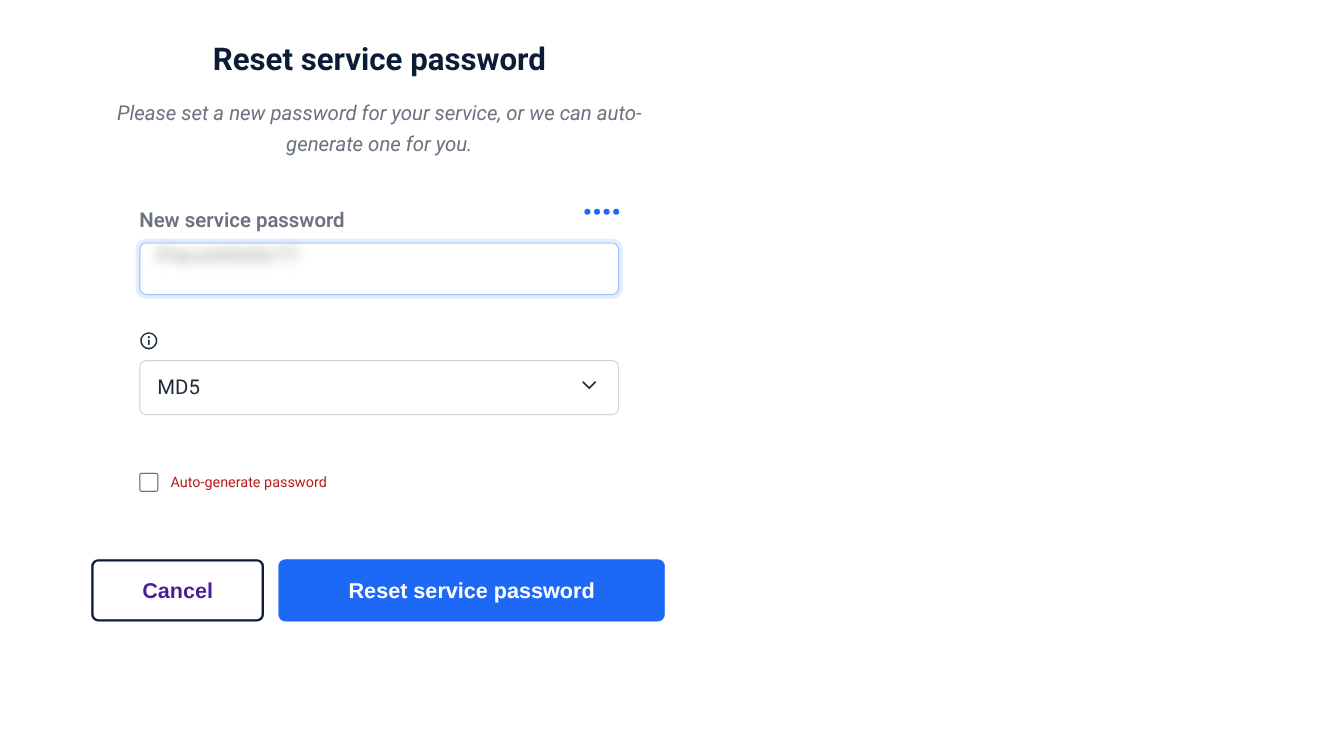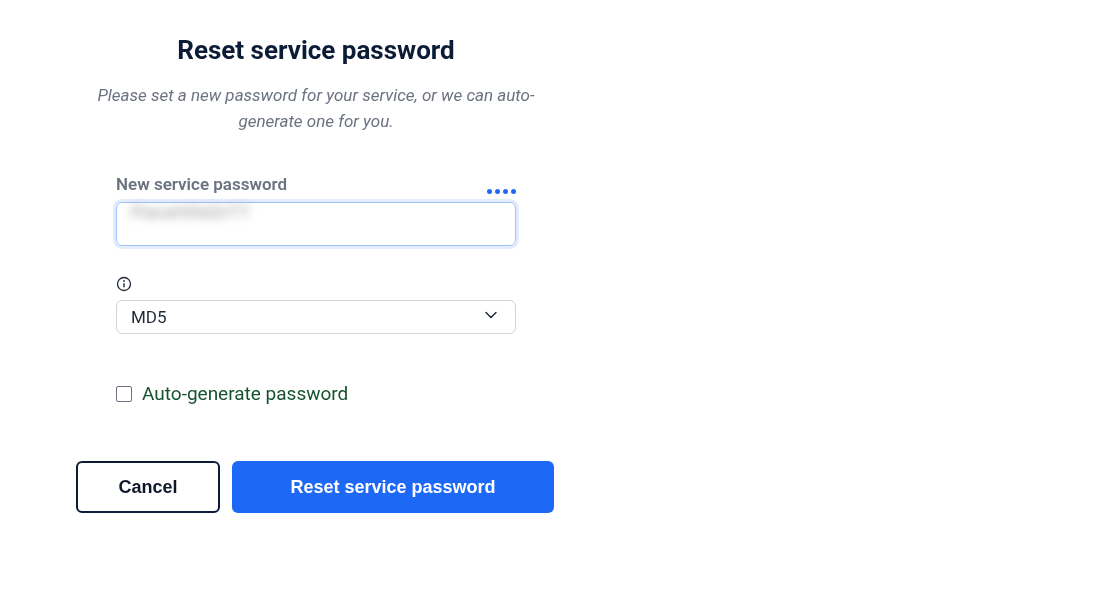--- a/index.html
+++ b/index.html
@@ -33,21 +33,21 @@
       padding: 0 4px;
       font-style: italic;
     }
     .form-group {
       margin-bottom: 30px;
       padding: 0 40px;
     }
     .label-row {
       display: flex;
       justify-content: space-between;
-      align-items: flex-end;
+      align-items: flex-start;
       margin-bottom: 8px;
       gap: 34px;
     }
     .field-label {
       font-size: 17px;
       font-weight: 600;
       color: #6b7280;
       display: inline-flex;
       align-items: center;
       gap: 6px;
@@ -78,21 +78,21 @@
       color: #888;
       letter-spacing: 1px;
       user-select: none;
     }
     .select-wrap {
       position: relative;
       width: 100%;
     }
     .select-box {
       width: 100%;
-      height: 34px;
+      height: 46px;
       border: 1px solid #d1d5db;
       border-radius: 6px;
       padding: 0 14px;
       font-size: 17px;
       color: #1f2937;
       background: #ffffff;
       display: flex;
       align-items: center;
       justify-content: space-between;
       cursor: pointer;
@@ -115,41 +115,41 @@
     }
     .checkbox {
       width: 16px;
       height: 16px;
       border: 1.5px solid #6b7280;
       border-radius: 2px;
       background: #fff;
       cursor: pointer;
     }
     .checkbox-label {
-      font-size: 19px;
-      color: #14532d;
+      font-size: 12px;
+      color: #b91c1c;
     }
     .button-row {
       display: flex;
       gap: 12px;
     }
     .btn {
       height: 52px;
       border-radius: 6px;
       font-size: 18px;
       font-weight: 700;
       cursor: pointer;
       display: inline-flex;
       align-items: center;
       justify-content: center;
       padding: 0 24px;
     }
     .btn-cancel {
       background: #ffffff;
-      color: #0f172a;
+      color: #4c1d95;
       border: 2px solid #0c1c36;
       width: 144px;
     }
     .btn-primary {
       background: #1e68f6;
       color: #ffffff;
       border: none;
       width: 322px;
     }
   </style>

